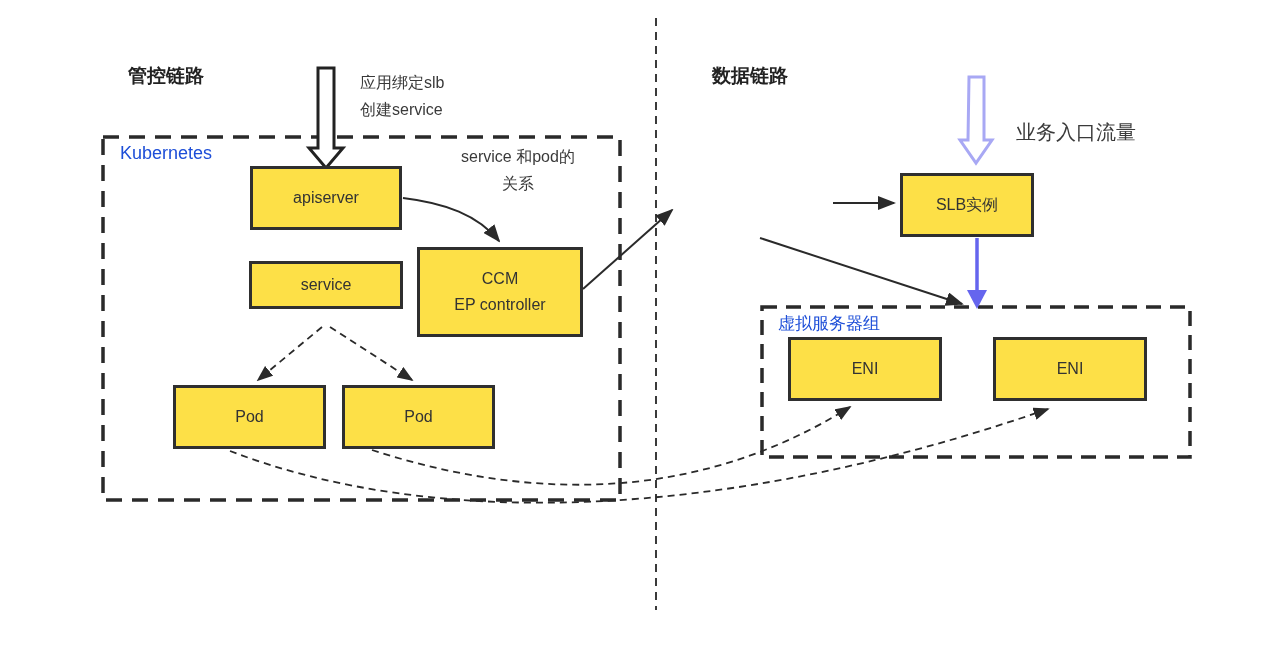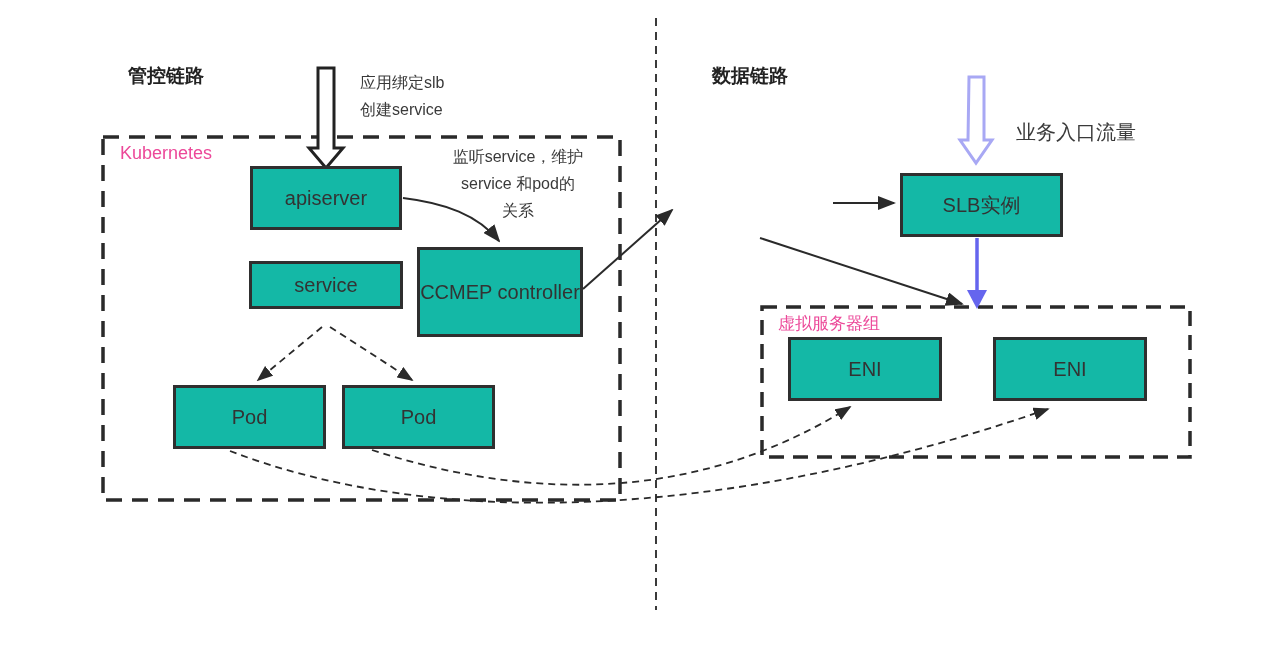--- a/index.html
+++ b/index.html
@@ -2,26 +2,26 @@
 <html><head>
 <meta charset="utf-8">
 <style>
   html,body{margin:0;padding:0;background:#ffffff;}
   #canvas{
     position:relative;width:1284px;height:646px;background:#ffffff;overflow:hidden;
     font-family:"Liberation Sans",sans-serif;color:#2f2f2f;
   }
   #wires{position:absolute;left:0;top:0;width:1284px;height:646px;z-index:1;}
   .node{
-    position:absolute;z-index:2;background:#14b8a6;border:3px solid #2f2f2f;
+    position:absolute;z-index:2;background:#fde047;border:3px solid #2f2f2f;
     display:flex;align-items:center;justify-content:center;text-align:center;
-    font-size:20px;color:#333;box-sizing:border-box;line-height:26px;
+    font-size:16px;color:#333;box-sizing:border-box;line-height:26px;
   }
   .heading{position:absolute;z-index:2;font-size:19px;font-weight:bold;color:#222;}
-  .group-label{position:absolute;z-index:2;font-size:18px;color:#ec4899;background:transparent;}
+  .group-label{position:absolute;z-index:2;font-size:18px;color:#1d4ed8;background:transparent;}
   .annotation{position:absolute;z-index:2;font-size:16px;color:#3a3a3a;line-height:27px;}
   .annotation.center{text-align:center;}
 </style>
 </head>
 <body>
 
 <div id="canvas">
 
   <svg id="wires" viewBox="0 0 1284 646" xmlns="http://www.w3.org/2000/svg">
     <defs>
@@ -62,31 +62,30 @@
   <div class="heading" style="left:712px;top:63px;">数据链路</div>
 
   <div class="group-label" style="left:120px;top:143px;">Kubernetes</div>
   <div class="group-label" style="left:778px;top:312px;font-size:17px;font-family:Liberation Mono, monospace;">虚拟服务器组</div>
 
   <div class="annotation" style="left:360px;top:69px;">
     <div>应用绑定slb</div>
     <div>创建service</div>
   </div>
   <div class="annotation center" style="left:420px;top:143px;width:196px;">
-    <div>监听service，维护</div>
     <div>service 和pod的</div>
     <div>关系</div>
   </div>
   <div class="annotation" style="left:1016px;top:119px;font-size:20px;">业务入口流量</div>
 
   <div class="node" style="left:250px;top:166px;width:152px;height:64px;">apiserver</div>
   <div class="node" style="left:249px;top:261px;width:154px;height:48px;">service</div>
   <div class="node" style="left:173px;top:385px;width:153px;height:64px;">Pod</div>
   <div class="node" style="left:342px;top:385px;width:153px;height:64px;">Pod</div>
-  <div class="node" style="left:417px;top:247px;width:166px;height:90px;flex-direction:row;">
+  <div class="node" style="left:417px;top:247px;width:166px;height:90px;flex-direction:column;">
     <div>CCM</div>
     <div>EP controller</div>
   </div>
-  <div class="node" style="left:900px;top:173px;width:163px;height:64px;">SLB实例</div>
+  <div class="node" style="left:900px;top:173px;width:134px;height:64px;">SLB实例</div>
   <div class="node" style="left:788px;top:337px;width:154px;height:64px;">ENI</div>
   <div class="node" style="left:993px;top:337px;width:154px;height:64px;">ENI</div>
 
 </div>
 
 </body></html>

